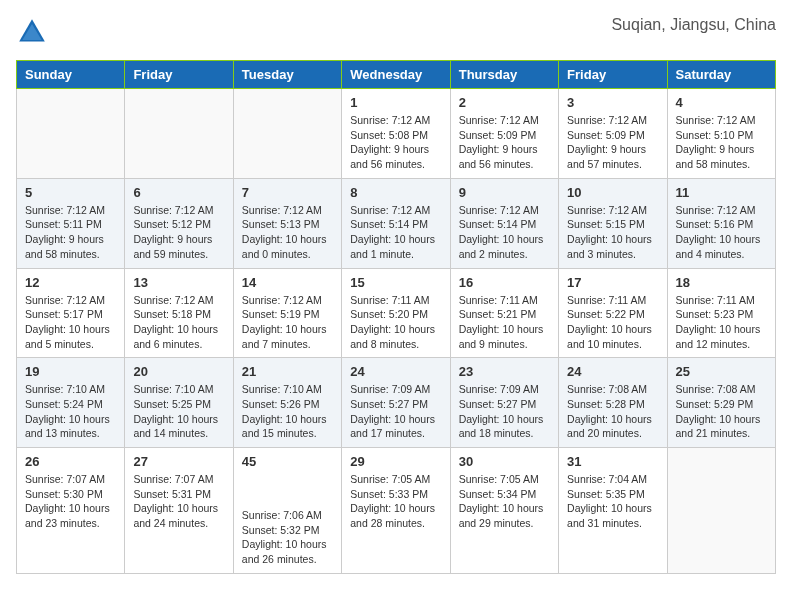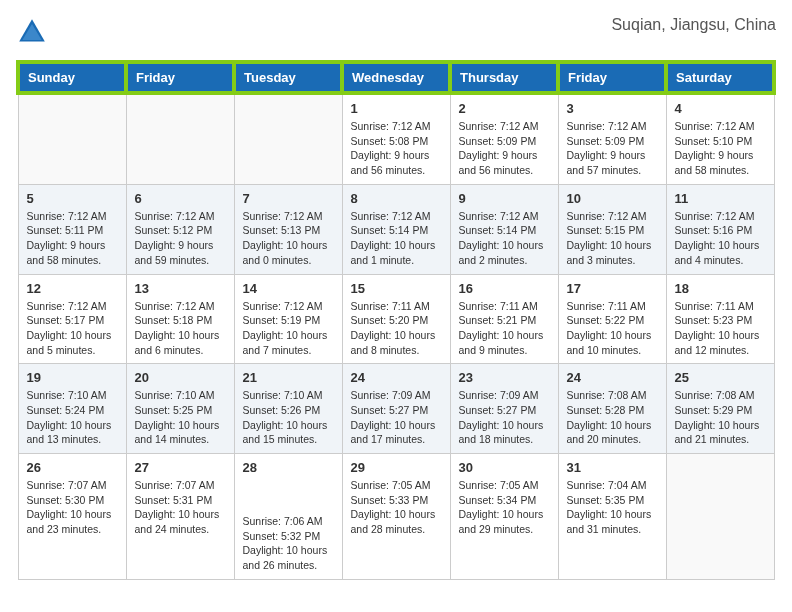--- a/index.html
+++ b/index.html
@@ -58,21 +58,21 @@
       border-collapse: collapse;
       border: 1px solid #ccc;
     }
     .calendar th {
       background-color: #1a6bb5;
       color: white;
       padding: 6px 8px;
       text-align: left;
       font-size: 13px;
       font-weight: bold;
-      border: 4px solid #84cc16;
+      border: 1px solid #84cc16;
     }
     .calendar td {
       vertical-align: top;
       padding: 6px 8px;
       border: 1px solid #ccc;
       width: calc(100% / 7);
       min-height: 80px;
       font-size: 11px;
       color: #333;
       background: #fff;
@@ -318,21 +318,21 @@
 and 23 minutes.</div>
         </td>
         <td>
           <div class="day-number">27</div>
           <div class="day-info" style="white-space: pre-line;">Sunrise: 7:07 AM
 Sunset: 5:31 PM
 Daylight: 10 hours
 and 24 minutes.</div>
         </td>
         <td>
-          <div class="day-number">28</div>
+          <div class="day-number">45</div>
           <div class="day-info" style="white-space: pre-line; margin-top: 39px;">Sunrise: 7:06 AM
 Sunset: 5:32 PM
 Daylight: 10 hours
 and 26 minutes.</div>
         </td>
         <td>
           <div class="day-number">29</div>
           <div class="day-info" style="white-space: pre-line;">Sunrise: 7:05 AM
 Sunset: 5:33 PM
 Daylight: 10 hours

